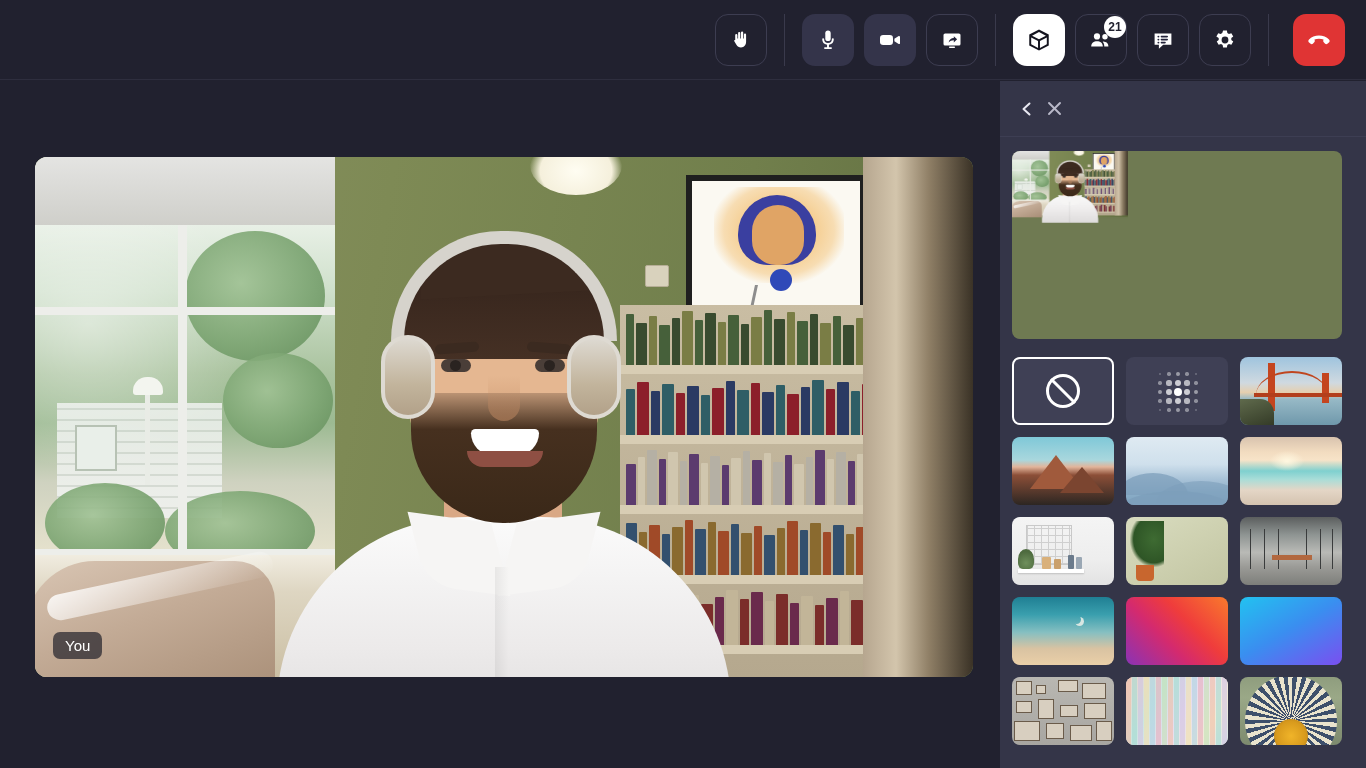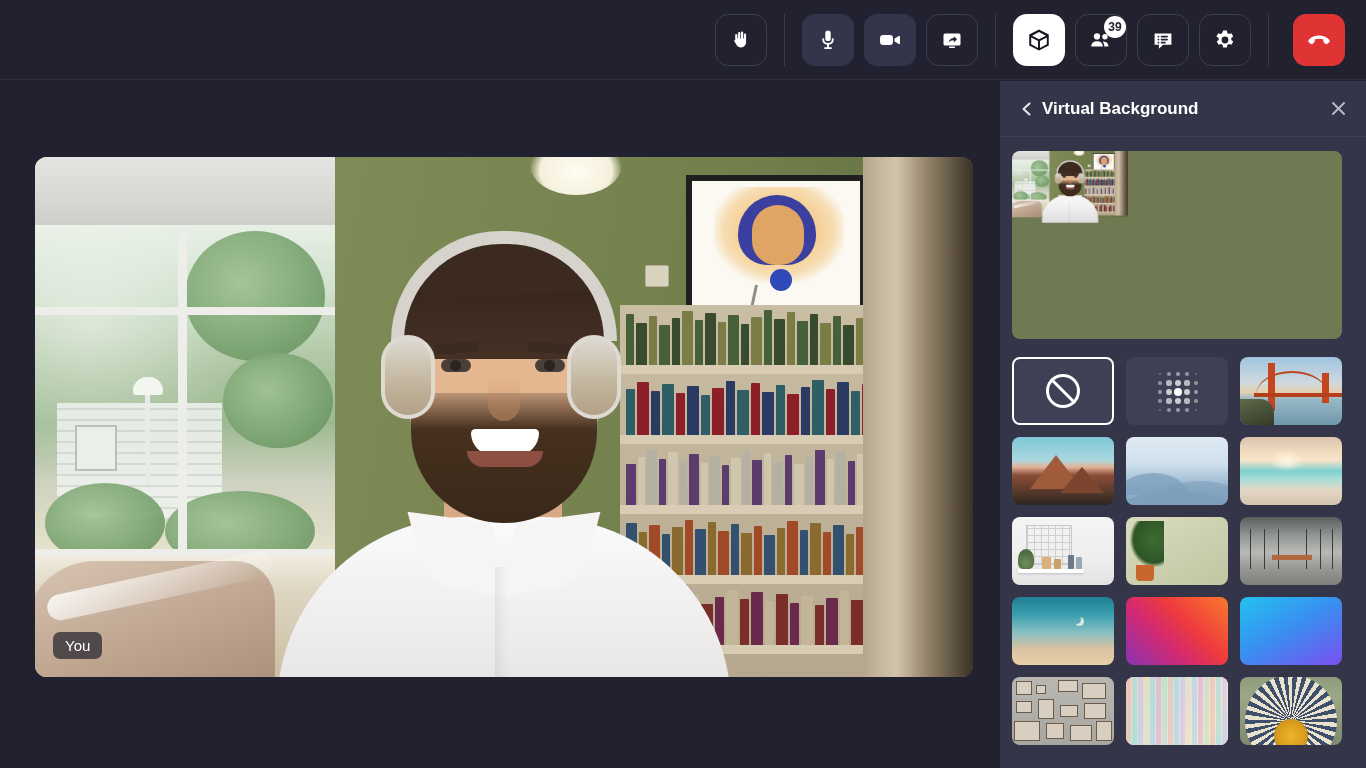--- a/index.html
+++ b/index.html
@@ -526,21 +526,21 @@
 
   <div class="tbtn">
     <span>
       <svg width="26" height="26" viewBox="0 0 26 26" fill="#ffffff">
         <circle cx="9" cy="9.4" r="3.1"></circle>
         <circle cx="17" cy="9.8" r="2.7"></circle>
         <path d="M3.2 19.4c0-3.2 2.6-5.1 5.8-5.1s5.8 1.9 5.8 5.1z"></path>
         <path d="M15.3 14.6c2.9.15 5.1 1.9 5.1 4.8h-4.1c0-1.9-.5-3.5-1.6-4.7z"></path>
       </svg>
     </span>
-    <span class="badge">39</span>
+    <span class="badge">21</span>
   </div>
 
   <div class="tbtn">
     <span>
       <svg width="24" height="24" viewBox="0 0 24 24">
         <path d="M3.6 5.4h16.8v11.3h-8.2l-4.3 4v-4H3.6z" fill="#ffffff"></path>
         <g fill="#23233a">
           <circle cx="7.4" cy="8.6" r=".95"></circle>
             <rect x="9.6" y="7.8" width="7.4" height="1.6" rx=".8"></rect>
           <circle cx="7.4" cy="11.6" r=".95"></circle>
@@ -787,21 +787,20 @@
   </div>
 </div>
 
 <div id="panel">
   <div id="panel-head">
     <div class="back-chev">
       <svg width="18" height="18" viewBox="0 0 18 18" fill="none" stroke="#e9e9f2" stroke-width="2" stroke-linecap="round" stroke-linejoin="round">
         <polyline points="11.5,3.5 5.5,9 11.5,14.5"></polyline>
       </svg>
     </div>
-    <div id="panel-title">Virtual Background</div>
     <div class="close-x">
       <svg width="17" height="17" viewBox="0 0 17 17" stroke="#b9b9c9" stroke-width="1.9" stroke-linecap="round">
         <line x1="3" y1="3" x2="14" y2="14"></line>
           <line x1="14" y1="3" x2="3" y2="14"></line>
       </svg>
     </div>
   </div>
 
   <div id="panel-body">
     <div id="preview">

